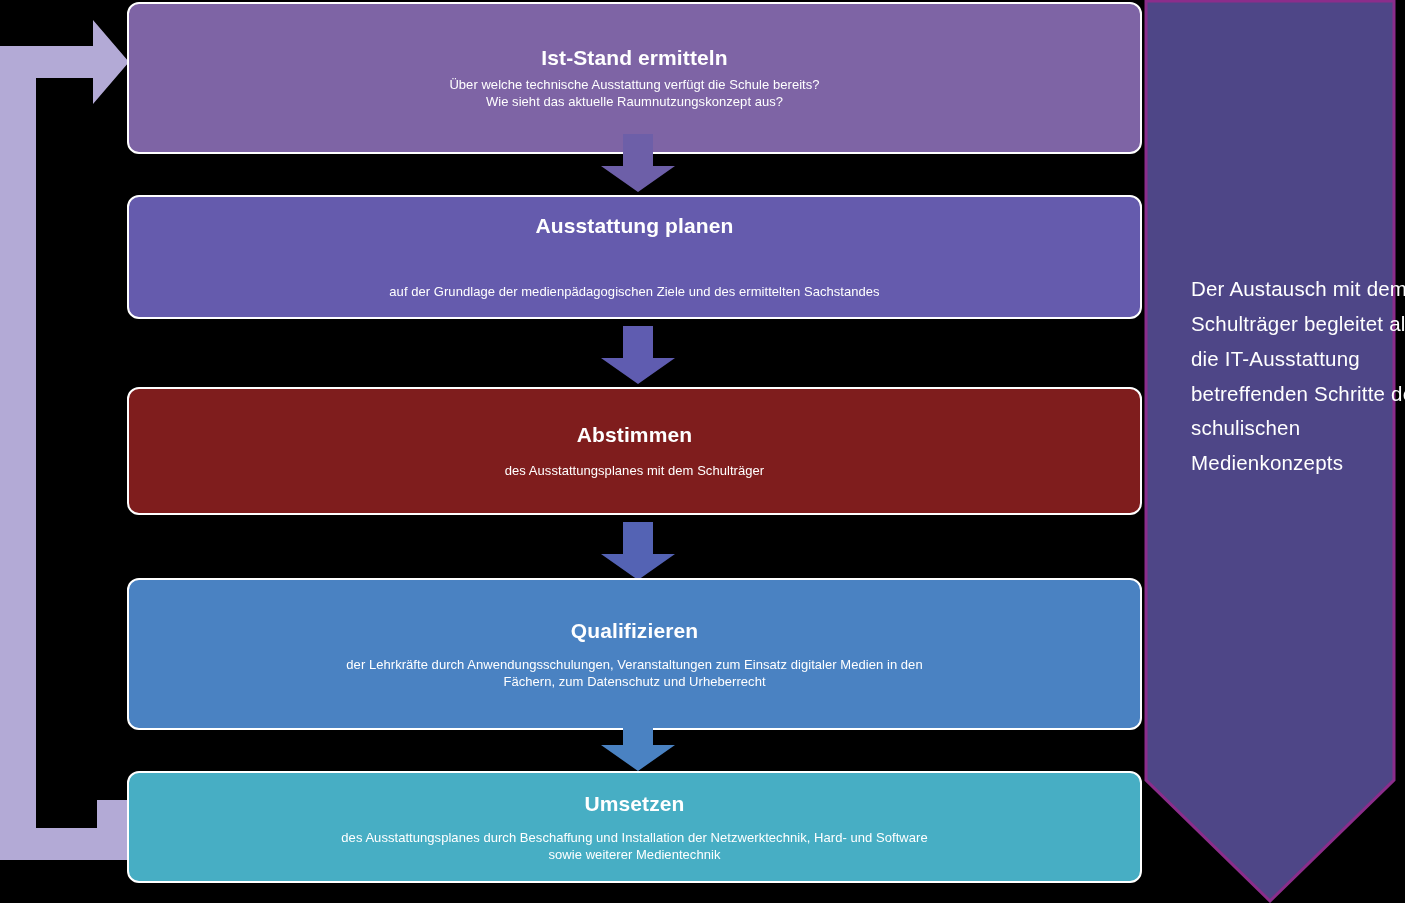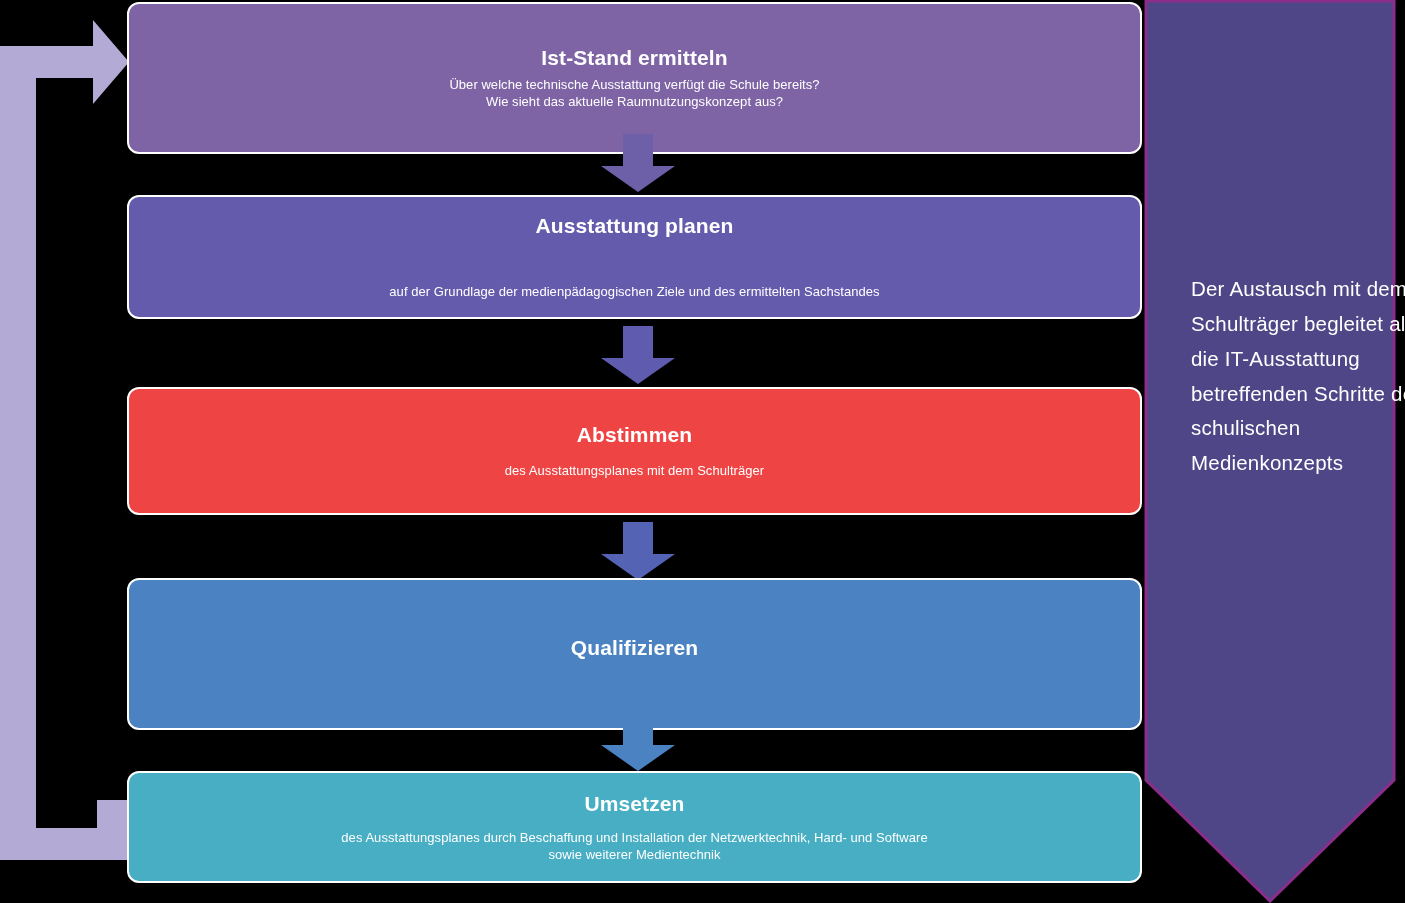--- a/index.html
+++ b/index.html
@@ -133,33 +133,37 @@
     <div class="step-title">Ausstattung planen</div>
     <div class="step-desc">
       <div>auf der Grundlage der medienpädagogischen Ziele und des ermittelten Sachstandes</div>
     </div>
   </div>
 
   <svg class="connector" id="connector-2" viewBox="0 0 80 58" preserveAspectRatio="none">
     <path d="M 25 0 L 55 0 L 55 32 L 77 32 L 40 58 L 3 32 L 25 32 Z" fill="#5f5cb0"></path>
   </svg>
 
-  <div class="step-box" id="step-3" style="background:#ef4444;">
+  <div class="step-box" id="step-3" style="background:#7f1d1d;">
     <div class="step-title">Abstimmen</div>
     <div class="step-desc">
       <div>des Ausstattungsplanes mit dem Schulträger</div>
     </div>
   </div>
 
   <svg class="connector" id="connector-3" viewBox="0 0 80 58" preserveAspectRatio="none">
     <path d="M 25 0 L 55 0 L 55 32 L 77 32 L 40 58 L 3 32 L 25 32 Z" fill="#5463b4"></path>
   </svg>
 
   <div class="step-box" id="step-4" style="background:#4a82c2;">
     <div class="step-title">Qualifizieren</div>
+    <div class="step-desc tight">
+      <div>der Lehrkräfte durch Anwendungsschulungen, Veranstaltungen zum Einsatz digitaler Medien in den</div>
+      <div>Fächern, zum Datenschutz und Urheberrecht</div>
+    </div>
   </div>
 
   <svg class="connector" id="connector-4" viewBox="0 0 80 58" preserveAspectRatio="none">
     <path d="M 25 0 L 55 0 L 55 32 L 77 32 L 40 58 L 3 32 L 25 32 Z" fill="#4a82c2"></path>
   </svg>
 
   <div class="step-box" id="step-5" style="background:#47aec4;">
     <div class="step-title">Umsetzen</div>
     <div class="step-desc tight">
       <div>des Ausstattungsplanes durch Beschaffung und Installation der Netzwerktechnik, Hard- und Software</div>

